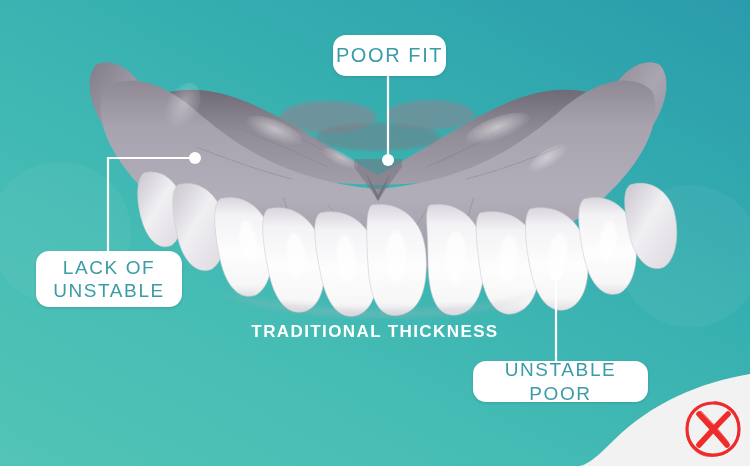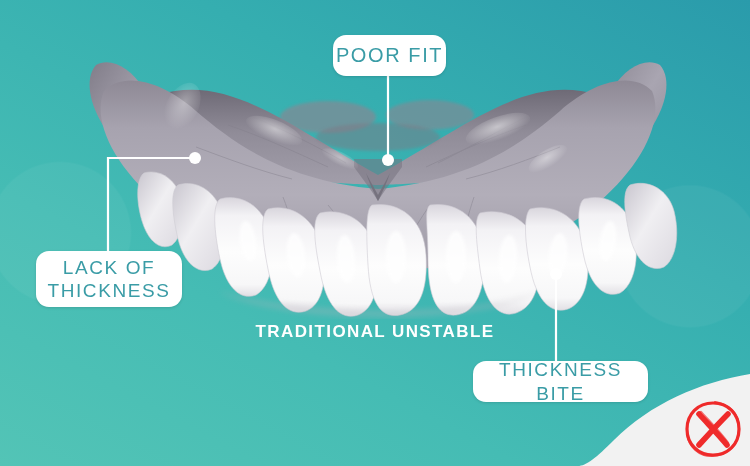--- a/index.html
+++ b/index.html
@@ -261,25 +261,25 @@
     <polyline points="108,252 108,158 192,158" fill="none" stroke="#ffffff" stroke-width="2.2"></polyline>
     <circle cx="195" cy="158" r="6" fill="#ffffff"></circle>
 
     <line x1="556" y1="277" x2="556" y2="362" stroke="#ffffff" stroke-width="2.2"></line>
     <circle cx="556" cy="274" r="6" fill="#ffffff"></circle>
   </svg>
 
   <div class="callout" id="callout-poor-fit">POOR FIT</div>
 
   <div class="callout" id="callout-lack-of-thickness">LACK OF
-THICKNESS</div>
-
-  <div class="callout" id="callout-unstable-bite">THICKNESS BITE</div>
-
-  <div class="caption">TRADITIONAL UNSTABLE</div>
+UNSTABLE</div>
+
+  <div class="callout" id="callout-unstable-bite">UNSTABLE POOR</div>
+
+  <div class="caption">TRADITIONAL THICKNESS</div>
 
   <svg class="x-stamp" viewBox="0 0 62 62">
     <g fill="none" stroke="#ef2b2b" stroke-linecap="round" stroke-linejoin="round">
       <path d="M31,5 C46,5 57,16 57,31 C57,46 46,57 31,57 C16,57 5,46 5,31 C5,16 16,5 31,5" stroke-width="3.2"></path>
       <path d="M33,4 C49,6 58,18 57,33 C56,47 45,58 30,58 C17,58 7,49 5,36" stroke-width="2.2" opacity=".8"></path>
       <path d="M17,16 C26,26 36,36 45,47" stroke-width="5.6"></path>
       <path d="M46,16 C36,26 27,36 17,47" stroke-width="5.6"></path>
       <path d="M19,14 C28,24 38,34 46,45" stroke-width="2.4" opacity=".65"></path>
     </g>
   </svg>

